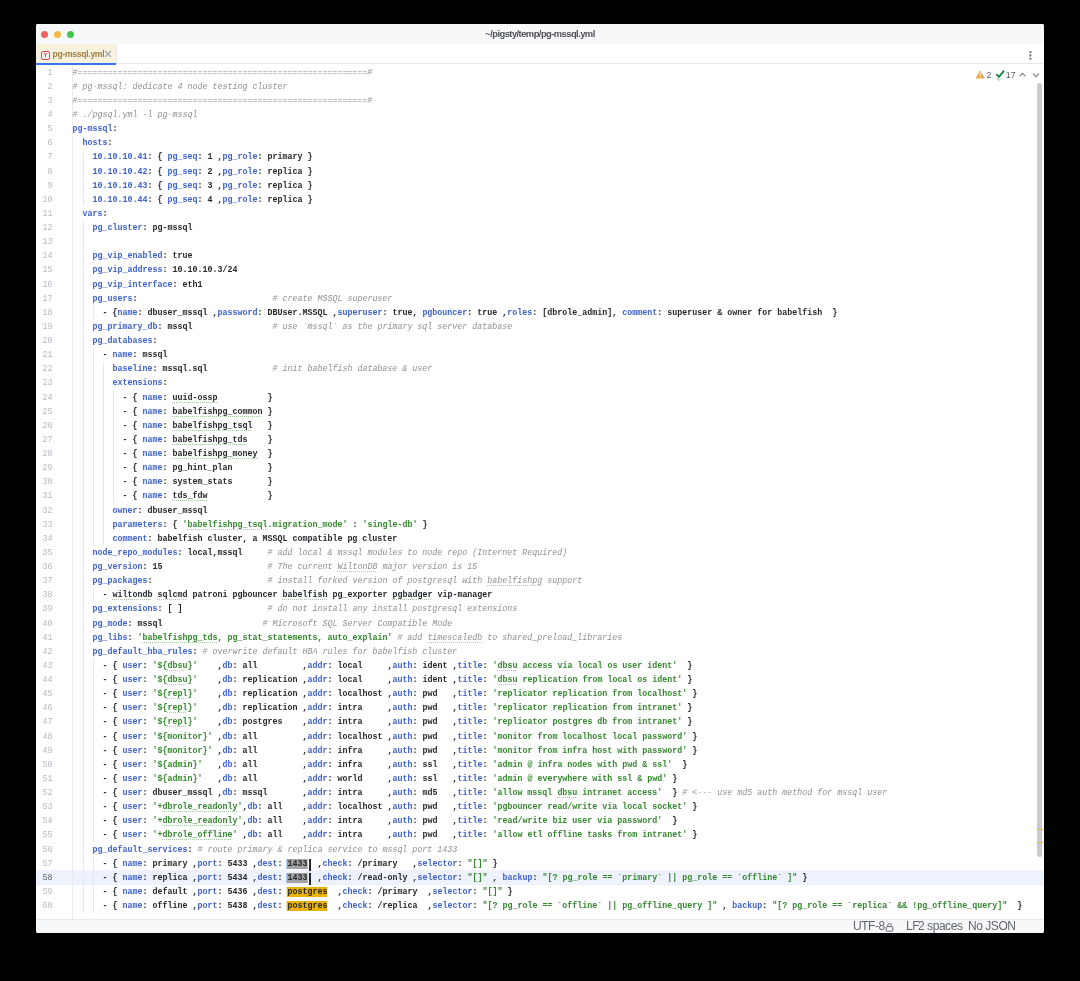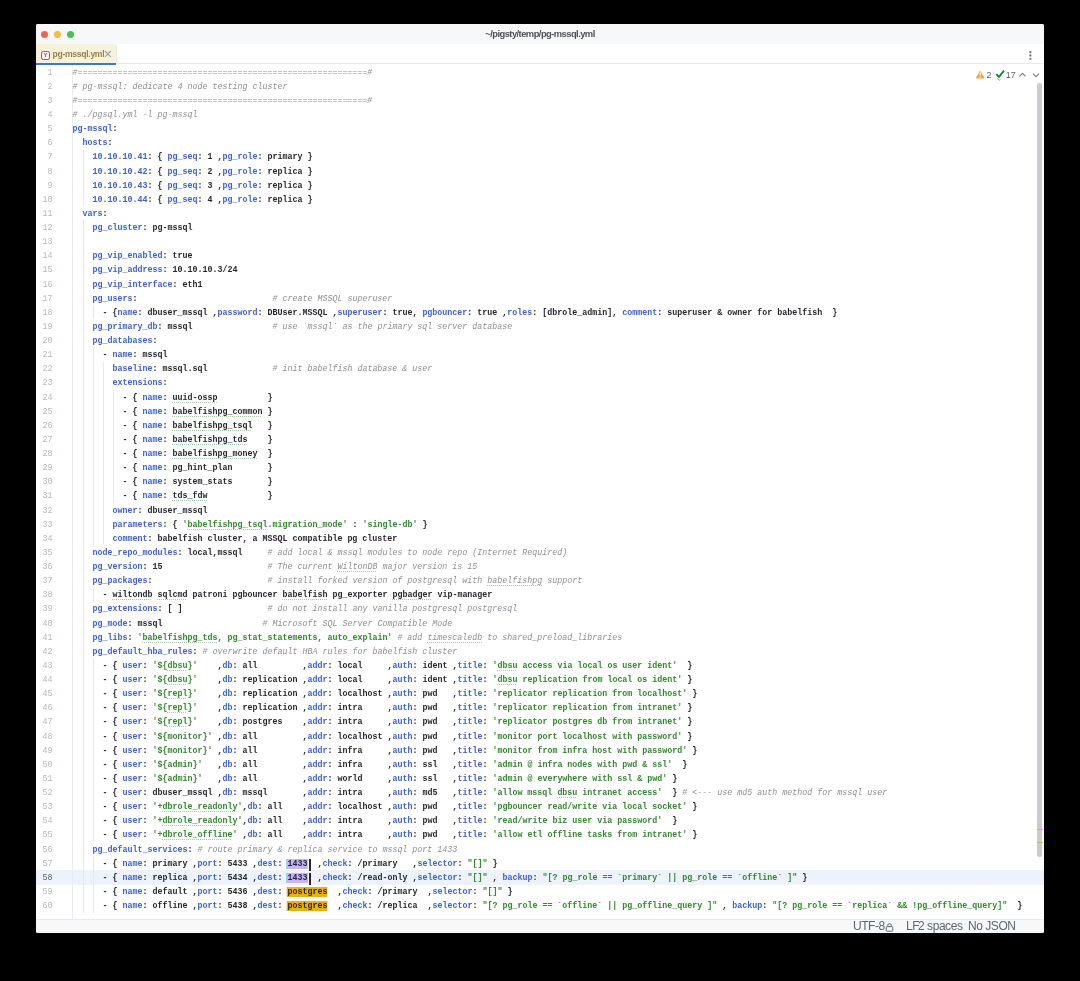--- a/index.html
+++ b/index.html
@@ -36,21 +36,21 @@
   #code{left:36.5px;top:0.7px;font-weight:bold;color:#26282d;}
   #code i{font-style:normal;}
   #code i.k{color:#3f62cb;}
   #code i.c{color:#8c9094;font-style:italic;font-weight:400;}
   #code i.cu{color:#8c9094;font-style:italic;font-weight:400;
              text-decoration:underline dotted 1px rgba(150,175,150,0.75);text-underline-offset:2px;}
   #code i.s{color:#35872f;}
   #code i.su{color:#35872f;text-decoration:underline dotted 1px rgba(130,185,130,0.7);text-underline-offset:2px;}
   #code i.u{text-decoration:underline dotted 1px rgba(130,185,130,0.7);text-underline-offset:2px;}
   #code i.u2{text-decoration:underline dotted 1px rgba(150,175,150,0.75);text-underline-offset:2px;}
-  #code i.h1{background:#c4b5fd;box-shadow:-1px 0 0 #a6cdf4,1px 0 0 #a6cdf4;position:relative;}
+  #code i.h1{background:#a3a3a3;box-shadow:-1px 0 0 #a6cdf4,1px 0 0 #a6cdf4;position:relative;}
   #code i.h1:after{content:"";position:absolute;right:-3.1px;top:0.5px;width:1.5px;height:11.5px;background:#26282d;}
   #code i.h2{background:#eab308;box-shadow:-1px 0 0 #f5e5bb,1px 0 0 #f5e5bb;}
   
   #insp{position:absolute;left:938px;top:1.5px;height:12px;}
   
   #thumb{position:absolute;right:1.6px;top:18px;width:5.6px;height:774px;border-radius:3px;background:#c9cbd0;}
   .tick{position:absolute;right:1.3px;width:6.2px;height:1.7px;background:#ecb03f;}
   
   #sbar{position:absolute;left:0;bottom:0;width:100%;height:14px;background:#f7f8fa;
         border-top:1px solid #e8eaed;box-sizing:border-box;}
@@ -182,30 +182,30 @@
           - { <i class="k">name</i>: pg_hint_plan       }
           - { <i class="k">name</i>: system_stats       }
           - { <i class="k">name</i>: <i class="u">tds_fdw</i>            }
         <i class="k">owner</i>: dbuser_mssql
         <i class="k">parameters</i>: { <i class="s">'</i><i class="su">babelfishpg_tsql</i><i class="s">.migration_mode'</i> : <i class="s">'single-db'</i> }
         <i class="k">comment</i>: babelfish cluster, a MSSQL compatible pg cluster
     <i class="k">node_repo_modules</i>: local,mssql     <i class="c"># add local &amp; mssql modules to node repo (Internet Required)</i>
     <i class="k">pg_version</i>: 15                     <i class="c"># The current </i><i class="cu">WiltonDB</i><i class="c"> major version is 15</i>
     <i class="k">pg_packages</i>:                       <i class="c"># install forked version of postgresql with </i><i class="cu">babelfishpg</i><i class="c"> support</i>
       - <i class="u2">wiltondb</i> <i class="u2">sqlcmd</i> patroni pgbouncer <i class="u2">babelfish</i> pg_exporter <i class="u2">pgbadger</i> vip-manager
-    <i class="k">pg_extensions</i>: [ ]                 <i class="c"># do not install any vanilla postgresql postgresql</i>
+    <i class="k">pg_extensions</i>: [ ]                 <i class="c"># do not install any install postgresql extensions</i>
     <i class="k">pg_mode</i>: mssql                    <i class="c"># Microsoft SQL Server Compatible Mode</i>
     <i class="k">pg_libs</i>: <i class="s">'</i><i class="su">babelfishpg_tds</i><i class="s">, pg_stat_statements, auto_explain'</i> <i class="c"># add </i><i class="cu">timescaledb</i><i class="c"> to shared_preload_libraries</i>
     <i class="k">pg_default_hba_rules</i>: <i class="c"># overwrite default HBA rules for babelfish cluster</i>
       - { <i class="k">user</i>: <i class="s">'${</i><i class="su">dbsu</i><i class="s">}'</i>    ,<i class="k">db</i>: all         ,<i class="k">addr</i>: local     ,<i class="k">auth</i>: ident ,<i class="k">title</i>: <i class="s">'</i><i class="su">dbsu</i><i class="s"> access via local os user ident'</i>  }
       - { <i class="k">user</i>: <i class="s">'${</i><i class="su">dbsu</i><i class="s">}'</i>    ,<i class="k">db</i>: replication ,<i class="k">addr</i>: local     ,<i class="k">auth</i>: ident ,<i class="k">title</i>: <i class="s">'</i><i class="su">dbsu</i><i class="s"> replication from local os ident'</i> }
       - { <i class="k">user</i>: <i class="s">'${</i><i class="su">repl</i><i class="s">}'</i>    ,<i class="k">db</i>: replication ,<i class="k">addr</i>: localhost ,<i class="k">auth</i>: pwd   ,<i class="k">title</i>: <i class="s">'replicator replication from localhost'</i> }
       - { <i class="k">user</i>: <i class="s">'${</i><i class="su">repl</i><i class="s">}'</i>    ,<i class="k">db</i>: replication ,<i class="k">addr</i>: intra     ,<i class="k">auth</i>: pwd   ,<i class="k">title</i>: <i class="s">'replicator replication from intranet'</i> }
       - { <i class="k">user</i>: <i class="s">'${</i><i class="su">repl</i><i class="s">}'</i>    ,<i class="k">db</i>: postgres    ,<i class="k">addr</i>: intra     ,<i class="k">auth</i>: pwd   ,<i class="k">title</i>: <i class="s">'replicator postgres db from intranet'</i> }
-      - { <i class="k">user</i>: <i class="s">'${monitor}'</i> ,<i class="k">db</i>: all         ,<i class="k">addr</i>: localhost ,<i class="k">auth</i>: pwd   ,<i class="k">title</i>: <i class="s">'monitor port localhost with password'</i> }
+      - { <i class="k">user</i>: <i class="s">'${monitor}'</i> ,<i class="k">db</i>: all         ,<i class="k">addr</i>: localhost ,<i class="k">auth</i>: pwd   ,<i class="k">title</i>: <i class="s">'monitor from localhost local password'</i> }
       - { <i class="k">user</i>: <i class="s">'${monitor}'</i> ,<i class="k">db</i>: all         ,<i class="k">addr</i>: infra     ,<i class="k">auth</i>: pwd   ,<i class="k">title</i>: <i class="s">'monitor from infra host with password'</i> }
       - { <i class="k">user</i>: <i class="s">'${admin}'</i>   ,<i class="k">db</i>: all         ,<i class="k">addr</i>: infra     ,<i class="k">auth</i>: ssl   ,<i class="k">title</i>: <i class="s">'admin @ infra nodes with pwd &amp; ssl'</i>  }
       - { <i class="k">user</i>: <i class="s">'${admin}'</i>   ,<i class="k">db</i>: all         ,<i class="k">addr</i>: world     ,<i class="k">auth</i>: ssl   ,<i class="k">title</i>: <i class="s">'admin @ everywhere with ssl &amp; pwd'</i> }
       - { <i class="k">user</i>: dbuser_mssql ,<i class="k">db</i>: mssql       ,<i class="k">addr</i>: intra     ,<i class="k">auth</i>: md5   ,<i class="k">title</i>: <i class="s">'allow mssql </i><i class="su">dbsu</i><i class="s"> intranet access'</i>  } <i class="c"># &lt;--- use md5 auth method for mssql user</i>
       - { <i class="k">user</i>: <i class="s">'+</i><i class="su">dbrole_readonly</i><i class="s">'</i>,<i class="k">db</i>: all    ,<i class="k">addr</i>: localhost ,<i class="k">auth</i>: pwd   ,<i class="k">title</i>: <i class="s">'pgbouncer read/write via local socket'</i> }
       - { <i class="k">user</i>: <i class="s">'+</i><i class="su">dbrole_readonly</i><i class="s">'</i>,<i class="k">db</i>: all    ,<i class="k">addr</i>: intra     ,<i class="k">auth</i>: pwd   ,<i class="k">title</i>: <i class="s">'read/write biz user via password'</i>  }
       - { <i class="k">user</i>: <i class="s">'+</i><i class="su">dbrole_offline</i><i class="s">'</i> ,<i class="k">db</i>: all    ,<i class="k">addr</i>: intra     ,<i class="k">auth</i>: pwd   ,<i class="k">title</i>: <i class="s">'allow etl offline tasks from intranet'</i> }
     <i class="k">pg_default_services</i>: <i class="c"># route primary &amp; replica service to mssql port 1433</i>
       - { <i class="k">name</i>: primary ,<i class="k">port</i>: 5433 ,<i class="k">dest</i>: <i class="h1">1433</i>  ,<i class="k">check</i>: /primary   ,<i class="k">selector</i>: <i class="s">"[]"</i> }
       - { <i class="k">name</i>: replica ,<i class="k">port</i>: 5434 ,<i class="k">dest</i>: <i class="h1">1433</i>  ,<i class="k">check</i>: /read-only ,<i class="k">selector</i>: <i class="s">"[]"</i> , <i class="k">backup</i>: <i class="s">"[? pg_role == `primary` || pg_role == `offline` ]"</i> }

